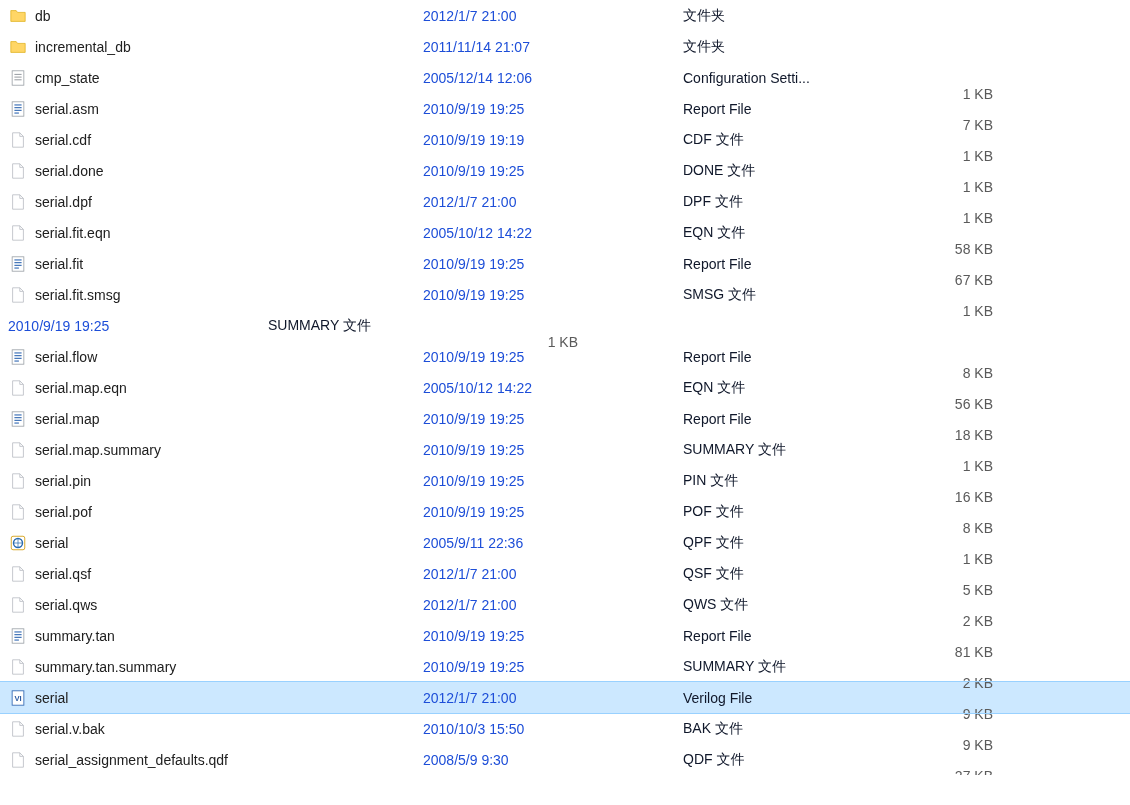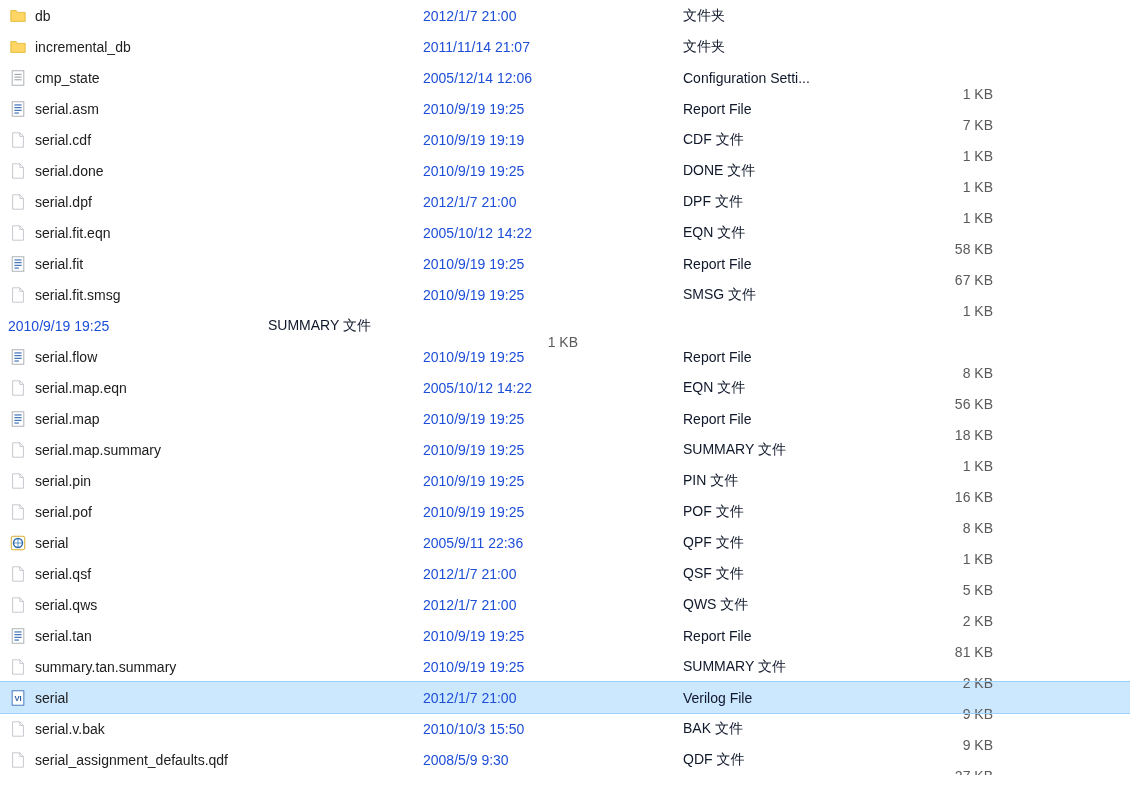--- a/index.html
+++ b/index.html
@@ -357,21 +357,21 @@
       <div class="col-name">
         <span class="icon">
           <svg viewBox="0 0 20 20" width="18" height="18">
             <rect x="3.5" y="2" width="13" height="16" fill="#fff" stroke="#9aa0a6" stroke-width="0.9"></rect>
             <line x1="6" y1="5.5" x2="14" y2="5.5" stroke="#3b6fb6" stroke-width="1.3"></line>
             <line x1="6" y1="8.5" x2="14" y2="8.5" stroke="#3b6fb6" stroke-width="1.3"></line>
             <line x1="6" y1="11.5" x2="14" y2="11.5" stroke="#3b6fb6" stroke-width="1.3"></line>
             <line x1="6" y1="14.5" x2="11" y2="14.5" stroke="#3b6fb6" stroke-width="1.3"></line>
           </svg>
         </span>
-        <span class="name-text">serial.tan</span>
+        <span class="name-text">summary.tan</span>
       </div>
       <div class="col-date">2010/9/19 19:25</div>
       <div class="col-type">Report File</div>
       <div class="col-size">81 KB</div>
     </div>
     <div class="row">
       <div class="col-name">
         <span class="icon">
           <svg viewBox="0 0 20 20" width="18" height="18">
             <path d="M4 2 L12 2 L16 6 L16 18 L4 18 Z" fill="#fff" stroke="#b8bcc2" stroke-width="0.9"></path>

